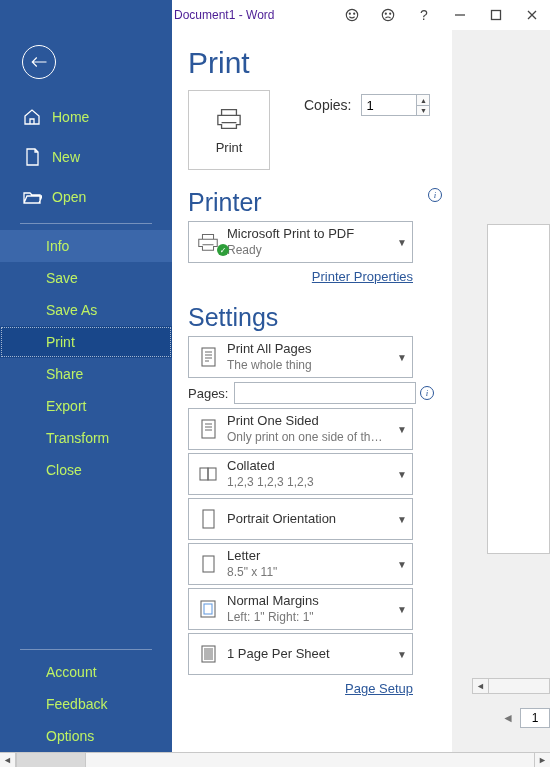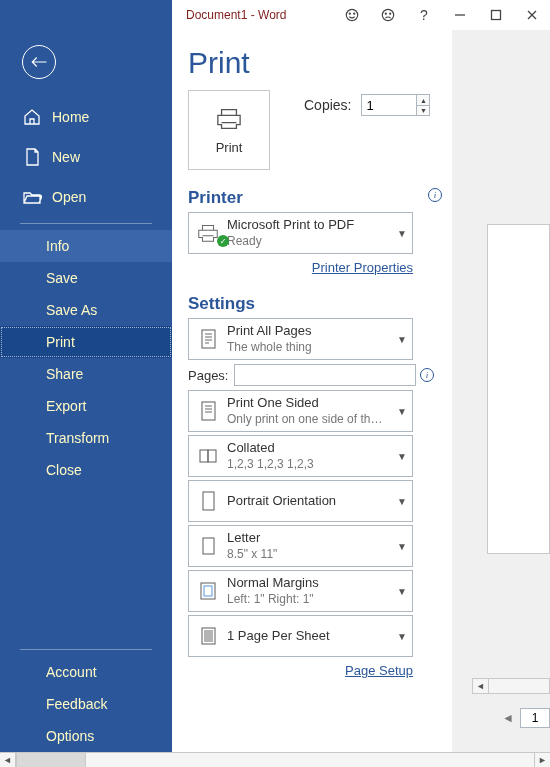--- a/index.html
+++ b/index.html
@@ -1,56 +1,56 @@
 <!DOCTYPE html>
 <html><head>
 <meta charset="utf-8">
 <style>
   * { box-sizing: border-box; margin: 0; padding: 0; font-family: "Segoe UI", Arial, sans-serif; }
   body { width: 550px; height: 767px; overflow: hidden; background: #fff; position: relative; }
 
   .app { display: flex; width: 100%; height: 752px; }
-  .sidebar { width: 172px; background: #2b579a; color: #fef9c3; padding-top: 45px; }
+  .sidebar { width: 172px; background: #2b579a; color: #bef264; padding-top: 45px; }
   .back-btn { width: 34px; height: 34px; border: 1.5px solid #fff; border-radius: 50%; margin-left: 22px; display: flex; align-items: center; justify-content: center; cursor: pointer; }
   .back-btn svg { width: 18px; height: 14px; stroke: #fff; fill: none; stroke-width: 1.5; }
 
   .side-group { margin-top: 18px; }
   .side-item { display: flex; align-items: center; height: 40px; padding-left: 22px; cursor: pointer; font-size: 14px; }
   .side-item .icon { width: 20px; margin-right: 10px; display: flex; align-items: center; }
   .side-item .icon svg { stroke: #fff; fill: none; stroke-width: 1.3; }
   .side-sep { border-top: 1px solid rgba(255,255,255,0.35); margin: 6px 20px; }
   .side-item.no-icon { padding-left: 46px; height: 32px; }
   .side-item.selected { background: #19478a; outline: 1px dotted rgba(255,255,255,0.6); outline-offset: -2px;}
   .side-item.highlight { background: #3b67aa; }
 
   .bottom-group { position: absolute; bottom: 15px; left: 0; width: 172px; }
 
   .content { flex: 1; background: #fff; display: flex; }
   .main-col { width: 280px; padding: 0 0 0 0; position: relative; }
   .preview-col { flex: 1; background: #f0f0f0; position: relative; border-left: 0; }
 
   .titlebar { position: absolute; top: 0; left: 172px; right: 0; height: 30px; display: flex; align-items: center; background: #fff; z-index: 5; }
-  .titlebar .title { font-size: 12px; color: #7f1d1d; margin-left: 14px; }
+  .titlebar .title { font-size: 12px; color: #4c1d95; margin-left: 2px; }
   .titlebar .spacer { flex: 1; }
   .titlebar .tbtn { width: 36px; height: 28px; display: flex; align-items: center; justify-content: center; cursor: pointer; color: #444; }
   .titlebar .tbtn svg { width: 14px; height: 14px; stroke: #444; fill: none; stroke-width: 1.3; }
 
   .page-title { font-size: 30px; color: #2b579a; font-weight: 300; margin: 46px 0 10px 16px; }
 
   .print-row { display: flex; align-items: flex-start; margin-left: 16px; margin-top: 4px; }
   .print-tile { width: 82px; height: 80px; border: 1px solid #c8c8c8; display: flex; flex-direction: column; align-items: center; justify-content: center; cursor: pointer; }
   .print-tile svg { width: 30px; height: 26px; stroke: #555; fill: none; stroke-width: 1.4; }
   .print-tile .lbl { font-size: 13px; margin-top: 8px; color: #333; }
   .copies { margin-left: 34px; margin-top: 4px; display: flex; align-items: center; font-size: 14px; color: #333; }
   .copies input { width: 56px; height: 22px; border: 1px solid #aeb6bf; margin-left: 10px; padding: 0 4px; font-size: 13px; }
   .spin { display: flex; flex-direction: column; margin-left: -1px; }
   .spin div { width: 14px; height: 11px; border: 1px solid #aeb6bf; display: flex; align-items: center; justify-content: center; cursor: pointer; font-size: 7px; color: #444; background:#fafafa;}
   .spin div:first-child { border-bottom: none; }
 
-  .section-head { font-size: 17px; color: #2b579a; font-weight: 700; margin: 18px 0 4px 16px; }
+  .section-head { font-size: 25px; color: #2b579a; font-weight: 400; margin: 18px 0 4px 16px; }
   .section-wrap { position: relative; }
   .info-icon { position: absolute; right: 10px; top: 0; width: 14px; height: 14px; border: 1.2px solid #2b579a; border-radius: 50%; display:flex; align-items:center; justify-content:center; font-size:9px; color:#2b579a; font-style: italic; font-family: Georgia, serif; cursor:pointer;}
 
   .combo { width: 225px; margin-left: 16px; border: 1px solid #aeb6bf; display: flex; align-items: center; height: 42px; cursor: pointer; margin-bottom: 3px; background:#fff; }
   .combo .ci { width: 38px; display: flex; align-items: center; justify-content: center; }
   .combo .ci svg { width: 24px; height: 24px; stroke: #6a6a6a; fill: none; stroke-width: 1.1; }
   .combo .ct { flex: 1; display: flex; flex-direction: column; justify-content: center; line-height: 1.25; overflow: hidden; }
   .combo .ct .t1 { font-size: 13px; color: #333; white-space: nowrap; overflow: hidden; text-overflow: ellipsis;}
   .combo .ct .t2 { font-size: 12px; color: #777; white-space: nowrap; overflow: hidden; text-overflow: ellipsis;}
   .combo .cd { width: 20px; display: flex; align-items: center; justify-content: center; color: #555; font-size: 10px; }

